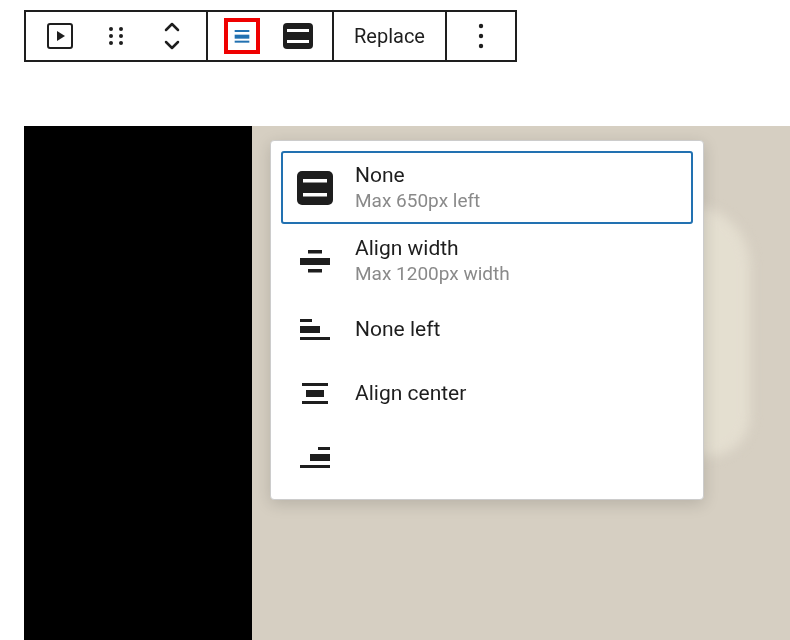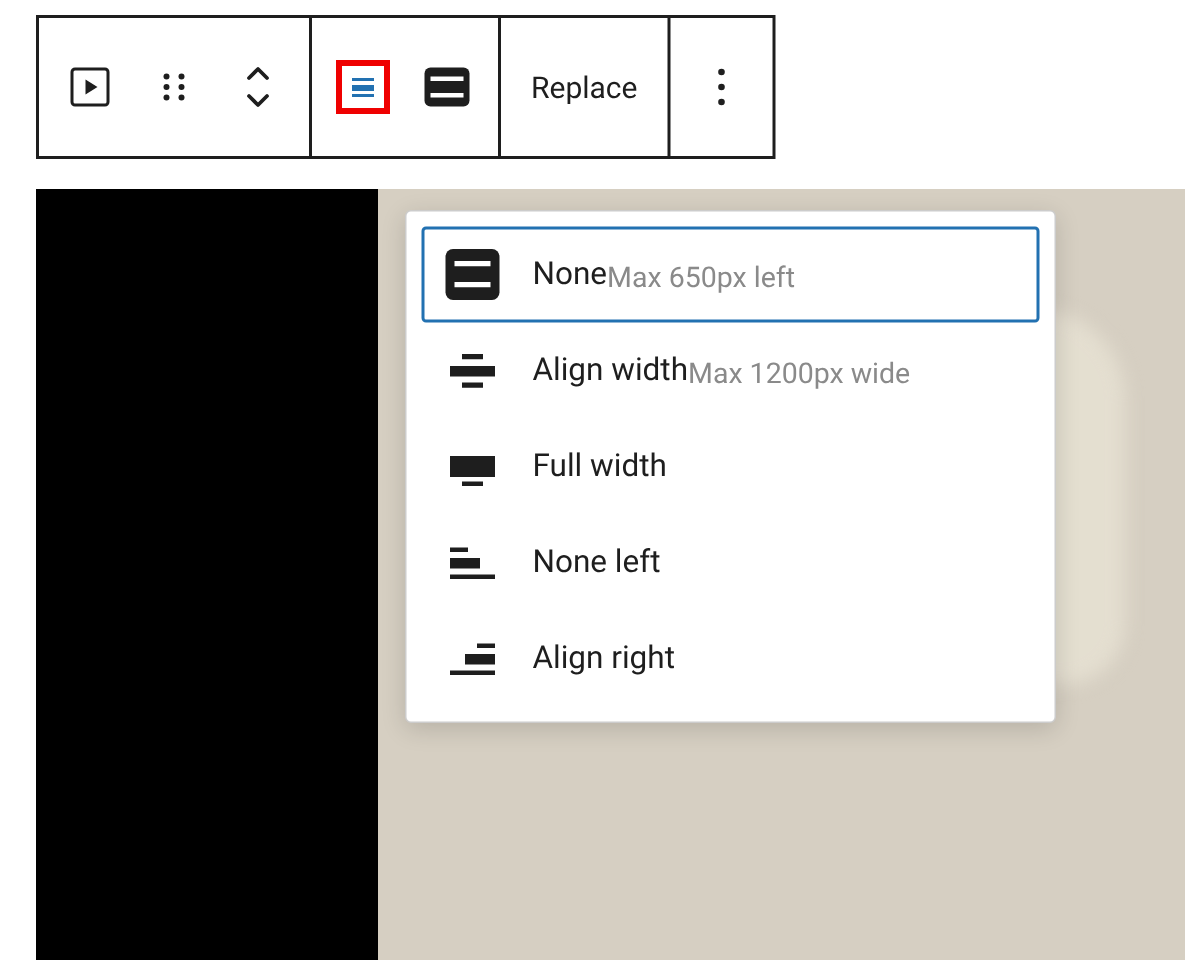--- a/index.html
+++ b/index.html
@@ -14,21 +14,21 @@
       display: flex;
       border: 2px solid #1e1e1e;
       width: fit-content;
       margin: 10px 0 0 24px;
       background: #fff;
     }
     .toolbar-group {
       display: flex;
       align-items: center;
       border-right: 2px solid #1e1e1e;
-      padding: 28px 16px;
+      padding: 6px 16px;
       gap: 20px;
     }
     .toolbar-group:last-child { border-right: none; }
     .toolbar-btn {
       display: inline-flex;
       align-items: center;
       justify-content: center;
       width: 36px;
       height: 36px;
       cursor: pointer;
@@ -95,21 +95,21 @@
       padding: 10px 12px;
     }
     .menu-icon {
       width: 40px;
       height: 40px;
       display:flex;
       align-items:center;
       justify-content:center;
       flex-shrink:0;
     }
-    .menu-labels { display:flex; flex-direction:row; }
+    .menu-labels { display:flex; flex-direction:column; }
     .menu-title { font-size: 21px; color:#1e1e1e; }
     .menu-sub { font-size: 19px; color:#8a8a8a; margin-top:2px; }
   </style>
 </head>
 <body>
 
 <div class="toolbar">
   <div class="toolbar-group">
     <span class="toolbar-btn">
       <svg width="32" height="32" viewBox="0 0 32 32">
@@ -186,51 +186,49 @@
   <div class="menu-item">
     <span class="menu-icon">
       <svg width="34" height="30" viewBox="0 0 34 30">
           <rect x="10" y="4" width="14" height="3.5" fill="#1e1e1e"></rect>
           <rect x="2" y="12" width="30" height="7" fill="#1e1e1e"></rect>
           <rect x="10" y="23" width="14" height="3.5" fill="#1e1e1e"></rect>
         </svg>
     </span>
     <div class="menu-labels">
       <span class="menu-title">Align width</span>
-      <span class="menu-sub">Max 1200px wide</span>
-    </div>
-  </div>
-  <div class="menu-item">
-    <span class="menu-icon">
-      <svg width="34" height="30" viewBox="0 0 34 30">
-          <rect x="2" y="8" width="30" height="14" fill="#1e1e1e"></rect>
-          <rect x="10" y="25" width="14" height="3" fill="#1e1e1e"></rect>
-        </svg>
-    </span>
-    <div class="menu-labels">
-      <span class="menu-title">Full width</span>
+      <span class="menu-sub">Max 1200px width</span>
     </div>
   </div>
   <div class="menu-item">
     <span class="menu-icon">
       <svg width="34" height="30" viewBox="0 0 34 30">
           <rect x="2" y="5" width="12" height="3" fill="#1e1e1e"></rect>
           <rect x="2" y="12" width="20" height="7" fill="#1e1e1e"></rect>
           <rect x="2" y="23" width="30" height="3" fill="#1e1e1e"></rect>
         </svg>
     </span>
     <div class="menu-labels">
       <span class="menu-title">None left</span>
     </div>
   </div>
   <div class="menu-item">
     <span class="menu-icon">
       <svg width="34" height="30" viewBox="0 0 34 30">
+          <rect x="4" y="5" width="26" height="3" fill="#1e1e1e"></rect>
+          <rect x="8" y="12" width="18" height="7" fill="#1e1e1e"></rect>
+          <rect x="4" y="23" width="26" height="3" fill="#1e1e1e"></rect>
+        </svg>
+    </span>
+    <div class="menu-labels">
+      <span class="menu-title">Align center</span>
+    </div>
+  </div>
+  <div class="menu-item">
+    <span class="menu-icon">
+      <svg width="34" height="30" viewBox="0 0 34 30">
           <rect x="20" y="5" width="12" height="3" fill="#1e1e1e"></rect>
           <rect x="12" y="12" width="20" height="7" fill="#1e1e1e"></rect>
           <rect x="2" y="23" width="30" height="3" fill="#1e1e1e"></rect>
         </svg>
     </span>
-    <div class="menu-labels">
-      <span class="menu-title">Align right</span>
-    </div>
   </div>
 </div>
 
 </body></html>

